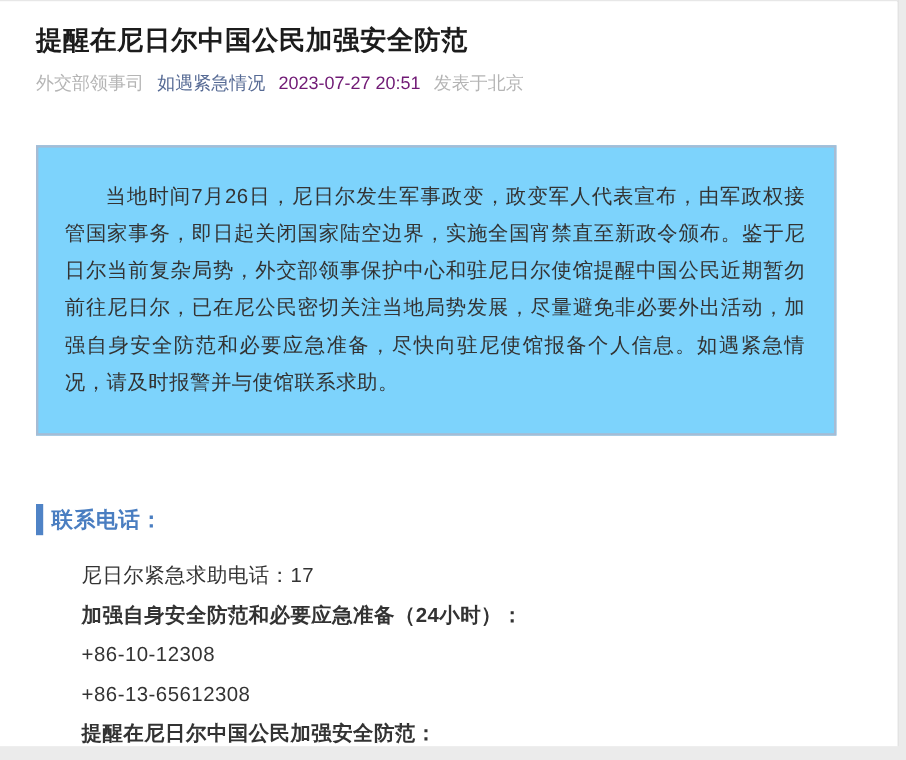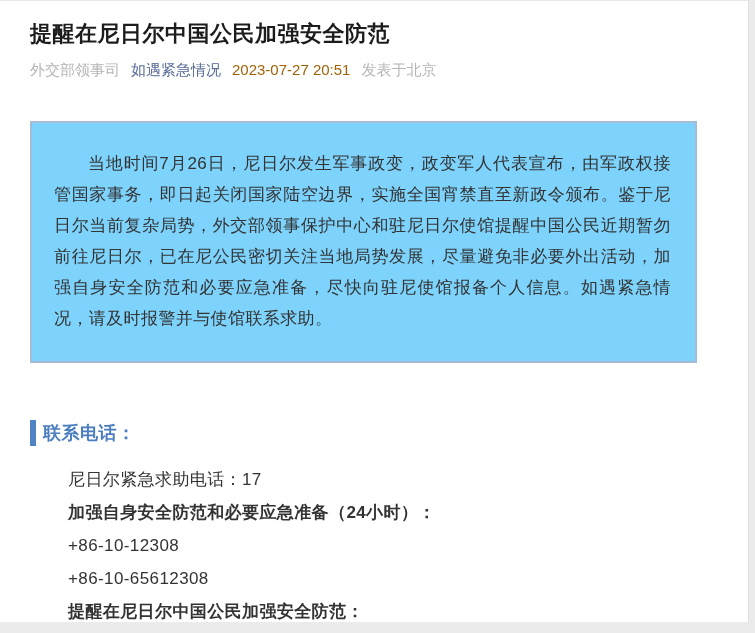--- a/index.html
+++ b/index.html
@@ -29,21 +29,21 @@
     margin: 11px 30px 0 30px;
     font-size: 15px;
     line-height: 20px;
     display: flex;
     align-items: center;
     gap: 11px;
     white-space: nowrap;
   }
   .meta-author { color: #b5b5b5; }
   .meta-link { color: #576b95; cursor: pointer; text-decoration: none; }
-  .meta-time { color: #a16207; }
+  .meta-time { color: #701a75; }
   .meta-location { color: #b5b5b5; }
   .notice-box {
     margin: 41px 0 0 30px;
     width: 667px;
     border: 2px solid #a6bcd4;
     background: #7dd3fc;
     padding: 25px 24px 27px 22px;
   }
   .notice-paragraph {
     font-size: 17px;
@@ -109,20 +109,20 @@
 
   <div class="section-heading">
     <span class="heading-bar"></span>
     <span class="heading-text">联系电话：</span>
   </div>
 
   <ul class="contact-list">
     <li class="contact-item">尼日尔紧急求助电话：17</li>
     <li class="contact-item bold">加强自身安全防范和必要应急准备（24小时）：</li>
     <li class="contact-item">+86-10-12308</li>
-    <li class="contact-item">+86-10-65612308</li>
+    <li class="contact-item">+86-13-65612308</li>
     <li class="contact-item bold">提醒在尼日尔中国公民加强安全防范：</li>
     <li class="contact-item">+227-90373888</li>
   </ul>
 
 </div>
 
 <div class="bottom-strip"></div>
 
 </body></html>

